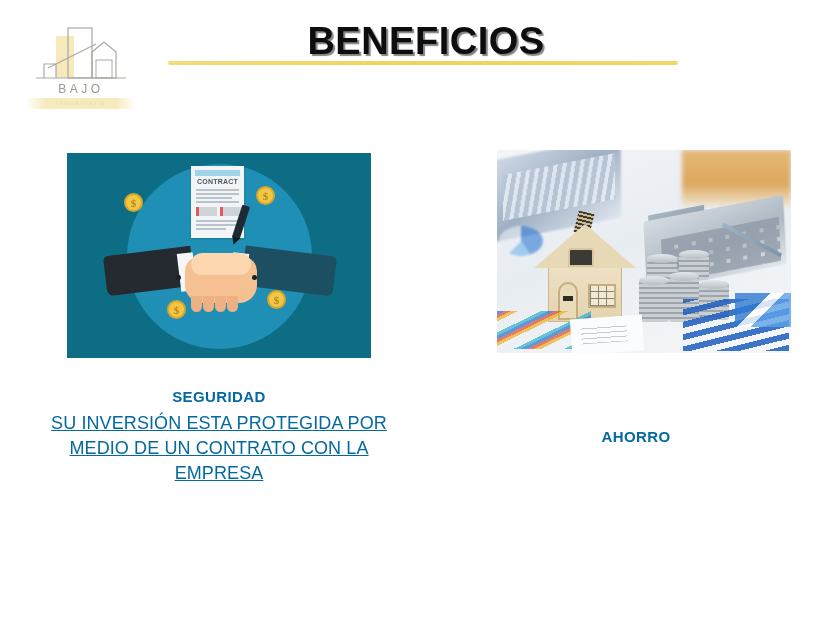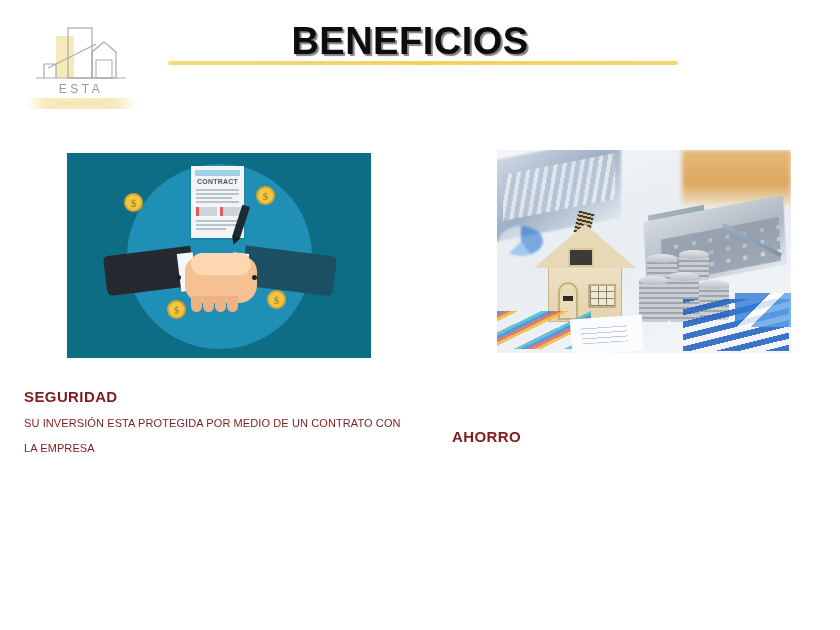--- a/index.html
+++ b/index.html
@@ -61,20 +61,21 @@
     left: 0;
     top: 20px;
     width: 820px;
     text-align: center;
     font-size: 38px;
     font-weight: bold;
     letter-spacing: 0.5px;
     color: #0d0d0d;
     text-shadow: 2px 2px 1px rgba(90,90,90,.75);
     font-family: "Liberation Sans", sans-serif;
+    padding-left: 16px;
   }
   .title-rule {
     position: absolute;
     left: 168px;
     top: 61px;
     width: 510px;
     height: 4px;
     background: linear-gradient(90deg, #f3dc79 0%, #efd35c 50%, #f1d76a 100%);
     border-radius: 2px;
   }
@@ -408,56 +409,58 @@
     position: absolute;
     left: 222px; top: 88px; width: 66px; height: 4px;
     background: linear-gradient(90deg, #9fb3c6, #7d93a8);
     transform: rotate(28deg);
     filter: blur(.5px);
   }
 
   
   .caption {
     position: absolute;
+    text-align: center;
     font-family: "Liberation Sans", sans-serif;
-    color: #7f1d1d;
+    color: #0369a1;
   }
   #caption-security { left: 24px; top: 386px; width: 390px; }
   #caption-saving   { left: 452px; top: 386px; width: 368px; margin-top: 40px; }
   .caption-heading {
     font-size: 15px;
     font-weight: bold;
     letter-spacing: .4px;
     line-height: 22px;
     margin: 0 0 3px 0;
   }
   .caption-body {
-    font-size: 11px;
+    font-size: 18px;
     font-weight: normal;
     line-height: 25px;
     letter-spacing: .1px;
     margin: 0;
+    text-decoration: underline;
   }
 </style>
 </head>
 <body>
 
 <div class="logo">
   <div class="logo-mark">
     <svg width="110" height="60" viewBox="0 0 110 60" xmlns="http://www.w3.org/2000/svg">
       <rect x="30" y="12" width="18" height="42" fill="#f4e6b0" opacity="0.85"></rect>
       <rect x="42" y="4" width="24" height="50" fill="none" stroke="#a9a9a2" stroke-width="1.2"></rect>
       <polygon points="66,28 78,18 90,28 90,54 66,54" fill="none" stroke="#a9a9a2" stroke-width="1.2"></polygon>
       <rect x="70" y="36" width="16" height="18" fill="none" stroke="#a9a9a2" stroke-width="1"></rect>
       <polyline points="18,54 18,40 30,40 30,54" fill="none" stroke="#a9a9a2" stroke-width="1.2"></polyline>
       <line x1="22" y1="44" x2="70" y2="20" stroke="#a9a9a2" stroke-width="1.2"></line>
       <line x1="10" y1="54" x2="100" y2="54" stroke="#a9a9a2" stroke-width="1.2"></line>
     </svg>
   </div>
-  <div class="logo-word">ESTA</div>
+  <div class="logo-word">BAJO</div>
   <div class="logo-sub">inmobiliaria</div>
 </div>
 
 <div class="page-title">BENEFICIOS</div>
 <div class="title-rule"></div>
 
 <div class="photo" id="photo-security">
   <div class="ill-circle"></div>
 
   <div class="contract">

